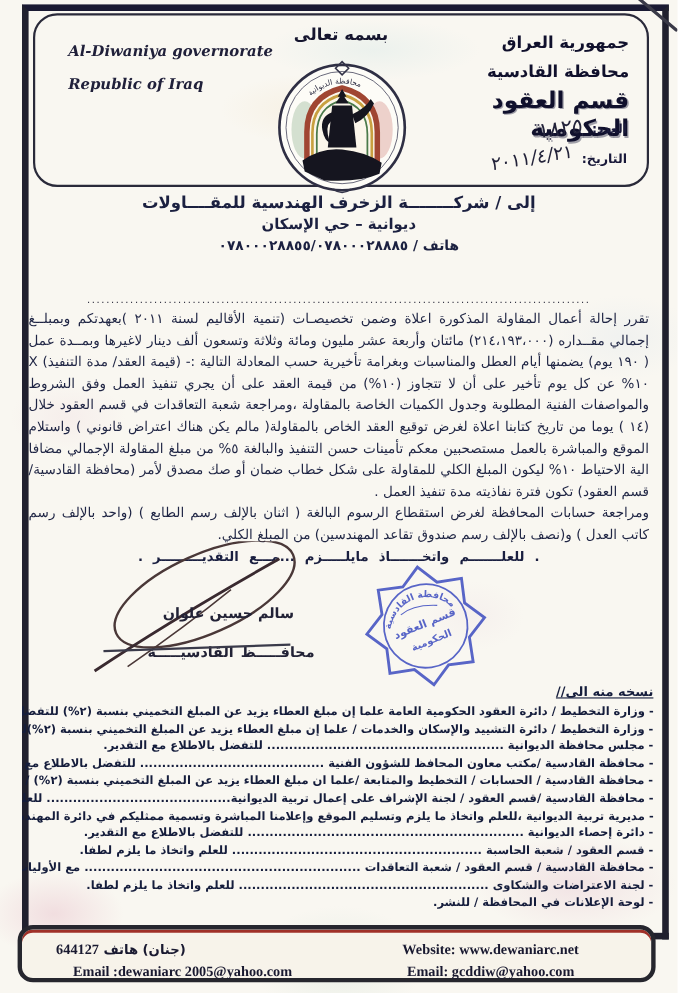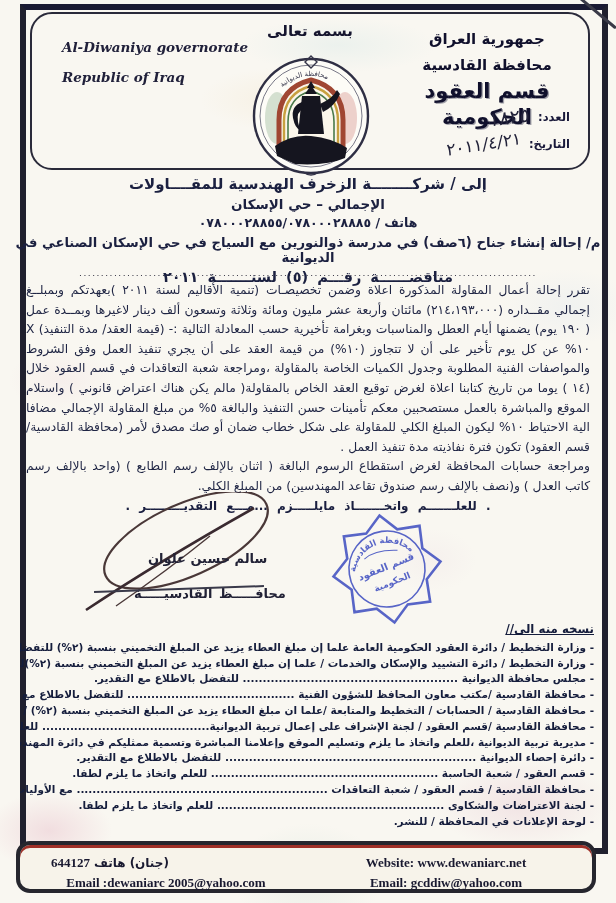--- a/index.html
+++ b/index.html
@@ -22,21 +22,21 @@
   .fold{position:absolute;right:-6px;top:10px;width:52px;height:3px;background:#3a3a48;
     transform:rotate(40deg);border-radius:2px;}
   
   .hdr-box{position:absolute;left:30px;top:12px;width:556px;height:154px;
     border:2.5px solid #2a2a3a;border-radius:22px;}
   .en-block{position:absolute;left:30px;top:18px;font-family:"DejaVu Serif",serif;
     font-style:italic;font-size:13.5px;font-weight:bold;color:#20203a;line-height:30px;}
   .basmala{position:absolute;left:0;right:0;top:8px;text-align:center;
     font-weight:bold;font-size:15px;color:#15152e;}
   .emblem{position:absolute;left:215px;top:34px;}
-  .hdr-right{position:absolute;right:16px;top:12px;width:170px;text-align:center;
+  .hdr-right{position:absolute;right:16px;top:12px;width:170px;text-align:right;
     font-weight:bold;font-size:15px;color:#10102c;line-height:26px;}
   .dept{font-size:21px;letter-spacing:.5px;text-shadow:1.2px 1.2px 0 rgba(90,90,110,.55);}
   .numrow{position:absolute;right:18px;width:170px;direction:rtl;display:flex;
     align-items:center;gap:8px;}
   .numrow .lbl{font-weight:bold;font-size:11.5px;color:#19193a;}
   .hand{font-size:19px;color:#23233a;transform:rotate(-7deg) skewX(-8deg);
     display:inline-block;letter-spacing:1px;}
   .hand.date{direction:ltr;font-size:17px;transform:rotate(-9deg) skewX(-6deg);}
   
   .addr{position:absolute;left:0;right:0;top:175px;text-align:center;direction:rtl;
@@ -129,28 +129,24 @@
       <span class="hand">١٨٢٥</span>
     </div>
     <div class="numrow" style="top:120px;">
       <span class="lbl">التاريخ:</span>
       <span class="hand date">٢٠١١/٤/٢١</span>
     </div>
   </div>
 
   <div class="addr">
     <div class="l1">إلى / شركــــــــة الزخرف الهندسية للمقــــاولات</div>
-    <div class="l2">الإجمالي – حي الإسكان</div>
+    <div class="l2">ديوانية – حي الإسكان</div>
     <div class="l3">هاتف / ٠٧٨٠٠٠٢٨٨٥٥/٠٧٨٠٠٠٢٨٨٨٥</div>
   </div>
 
-  <div class="subject">
-    <div>م/ إحالة إنشاء جناح (٦صف) في مدرسة ذوالنورين مع السياج في حي الإسكان الصناعي في الديوانية</div>
-    <div class="tender">مناقصــــــة رقـــم (٥) لسنـــــــة ٢٠١١</div>
-  </div>
   <div class="dots">.........................................................................................................</div>
 
   <div class="body-text">
     <p>تقرر إحالة أعمال المقاولة المذكورة اعلاة وضمن تخصيصـات (تنمية الأقاليم لسنة ٢٠١١ )بعهدتكم وبمبلــغ إجمالي مقــداره (٢١٤،١٩٣،٠٠٠) مائتان وأربعة عشر مليون ومائة وثلاثة وتسعون ألف دينار لاغيرها وبمــدة عمل ( ١٩٠ يوم) يضمنها أيام العطل والمناسبات وبغرامة تأخيرية حسب المعادلة التالية :- (قيمة العقد/ مدة التنفيذ) X ١٠% عن كل يوم تأخير على أن لا تتجاوز (١٠%) من قيمة العقد على أن يجري تنفيذ العمل وفق الشروط والمواصفات الفنية المطلوبة وجدول الكميات الخاصة بالمقاولة ،ومراجعة شعبة التعاقدات في قسم العقود خلال (١٤ ) يوما من تاريخ كتابنا اعلاة لغرض توقيع العقد الخاص بالمقاولة( مالم يكن هناك اعتراض قانوني ) واستلام الموقع والمباشرة بالعمل مستصحبين معكم تأمينات حسن التنفيذ والبالغة ٥% من مبلغ المقاولة الإجمالي مضافا الية الاحتياط ١٠% ليكون المبلغ الكلي للمقاولة على شكل خطاب ضمان أو صك مصدق لأمر (محافظة القادسية/قسم العقود) تكون فترة نفاذيته مدة تنفيذ العمل .</p>
     <p>ومراجعة حسابات المحافظة لغرض استقطاع الرسوم البالغة ( اثنان بالإلف رسم الطابع ) (واحد بالإلف رسم كاتب العدل ) و(نصف بالإلف رسم صندوق تقاعد المهندسين) من المبلغ الكلي.</p>
     <p class="closing">. للعلـــــــم واتخـــــــاذ مايلـــــزم ...مـــع التقديـــــــــر .</p>
   </div>
 
   <svg class="sig-svg" width="240" height="125" viewBox="0 0 240 125">
     <ellipse cx="128" cy="48" rx="88" ry="36" fill="none" stroke="#4a3838" stroke-width="2.2" transform="rotate(-24 128 48)"></ellipse>

